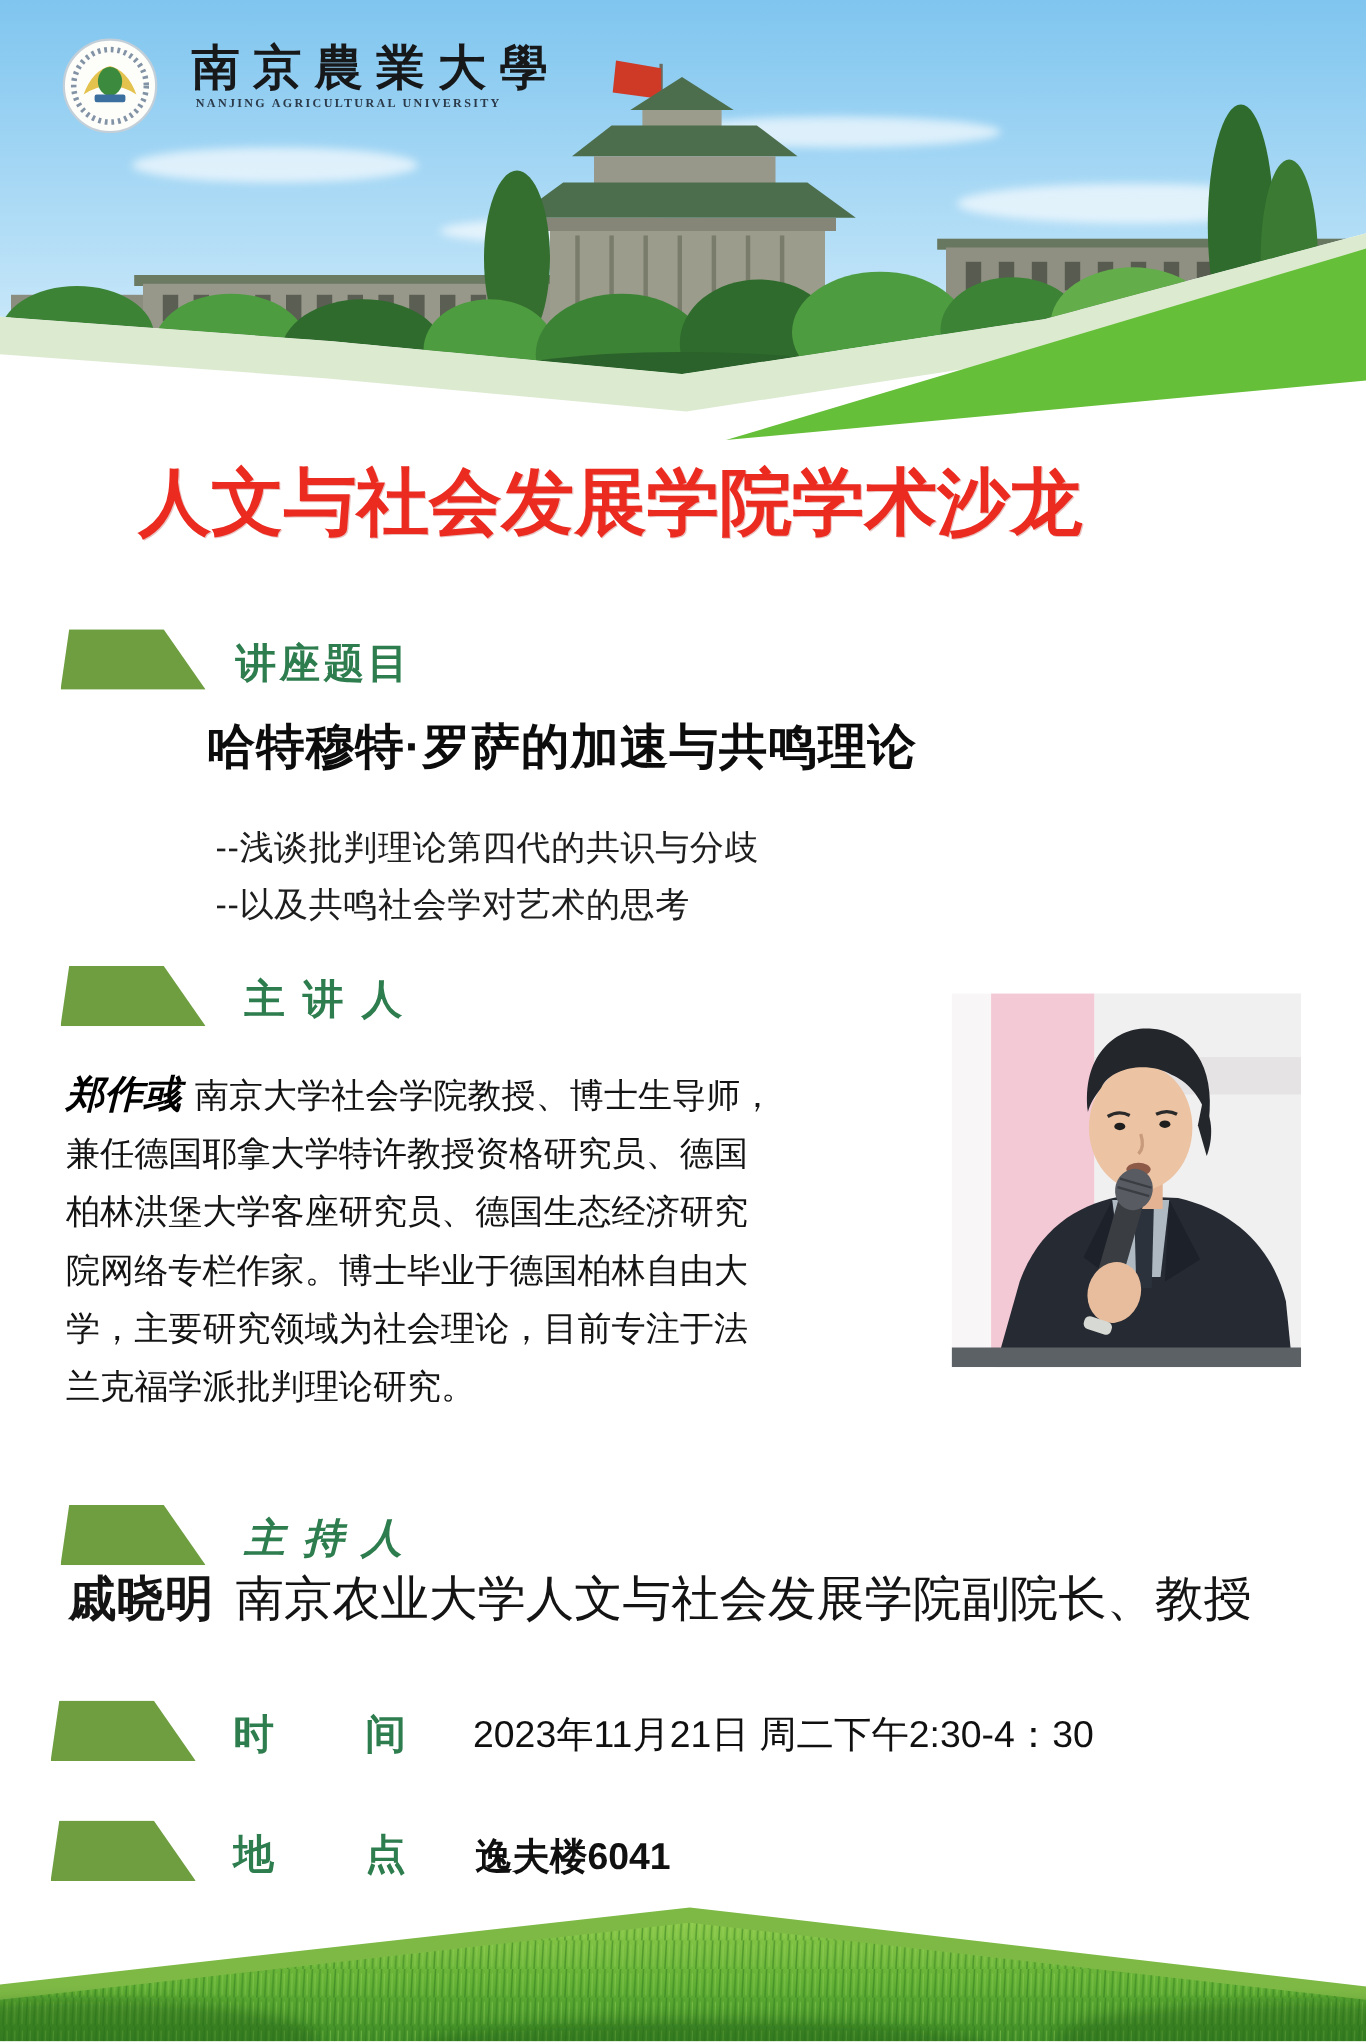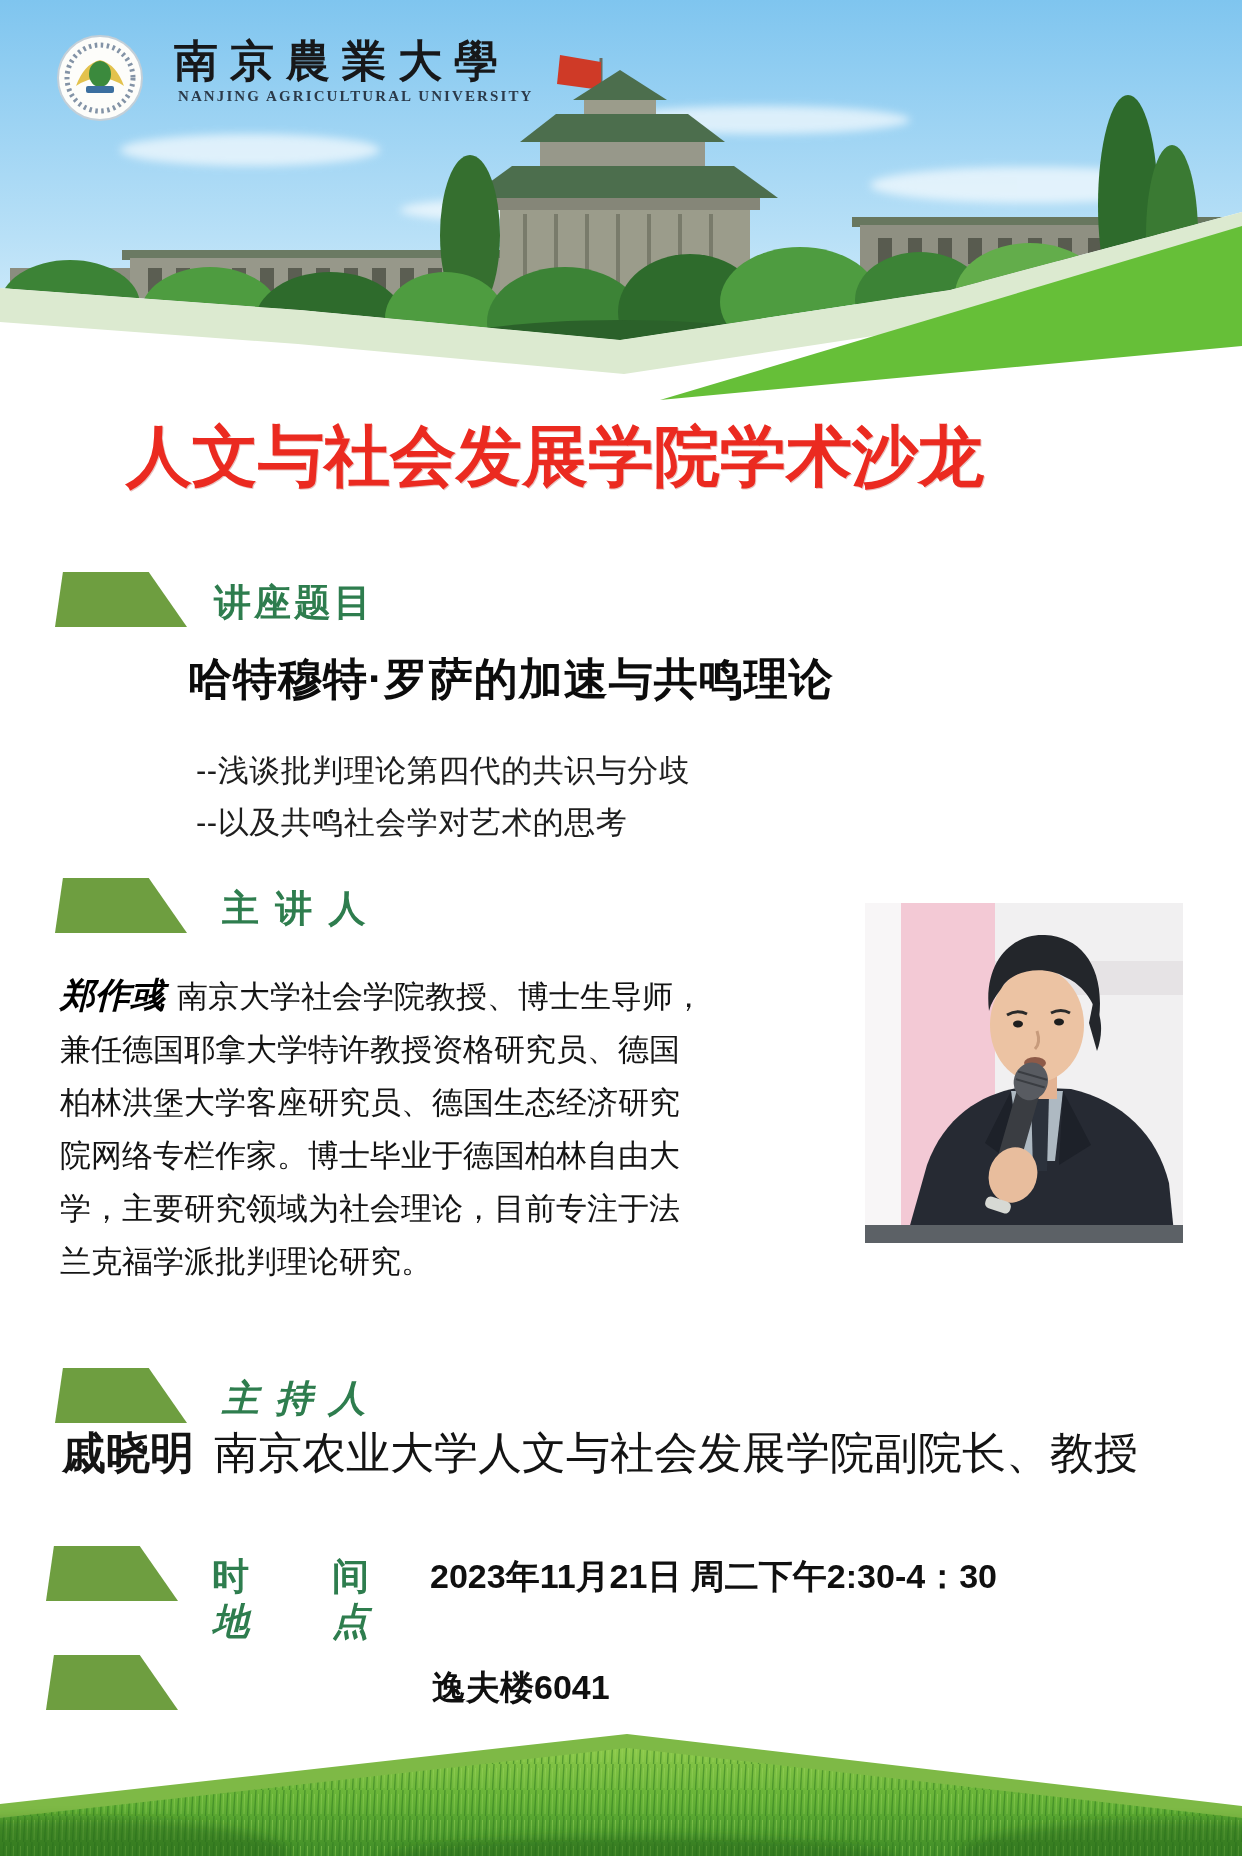--- a/index.html
+++ b/index.html
@@ -6,21 +6,21 @@
   body{font-family:"Liberation Sans","DejaVu Sans",sans-serif;}
   #poster{position:relative;width:1242px;height:1856px;margin:0 auto;background:#ffffff;overflow:hidden;}
 
   
   #header-scene{position:absolute;left:0;top:0;width:1242px;height:430px;}
   #logo-group{position:absolute;left:46px;top:26px;width:480px;height:100px;}
   #seal{position:absolute;left:10px;top:8px;width:88px;height:88px;}
   #uni-zh{position:absolute;left:128px;top:6px;font-family:"Liberation Serif","DejaVu Serif",serif;
           font-weight:700;font-size:44px;letter-spacing:12px;color:#17181a;white-space:nowrap;}
   #uni-en{position:absolute;left:132px;top:62px;font-family:"Liberation Serif","DejaVu Serif",serif;
-          font-weight:700;font-size:15px;letter-spacing:2.1px;color:#2b3a4a;white-space:nowrap;}
+          font-weight:700;font-size:11px;letter-spacing:2.1px;color:#2b3a4a;white-space:nowrap;}
 
   
   #main-title{position:absolute;left:126px;top:420px;width:1000px;font-size:66px;line-height:1.12;
           font-weight:900;color:#eb2a20;letter-spacing:0px;white-space:nowrap;
           text-shadow:1px 1px 0 rgba(160,20,10,.25);}
 
   
   .marker{position:absolute;width:132px;height:55px;background:#6e9e40;
           clip-path:polygon(6% 0%,71% 0%,100% 100%,0% 100%);}
   .section-label{position:absolute;color:#2e7d4e;font-weight:600;font-size:37px;
@@ -252,24 +252,24 @@
       <rect x="0" y="322" width="318" height="18" fill="#5c6166"></rect>
     </svg>
   </div>
 
   <div class="marker" style="left:55px;top:1368px;"></div>
   <div class="section-label" style="left:222px;top:1374px;font-style:italic;">主 持 人</div>
   <div id="host-line"><span id="host-name">戚晓明</span><span>南京农业大学人文与社会发展学院副院长、教授</span></div>
 
   <div class="marker" style="left:46px;top:1546px;"></div>
   <div class="section-label" style="left:212px;top:1552px;">时　　间</div>
-  <div class="value-text" style="left:430px;top:1554px;font-weight:700;">2023年11月21日 周二下午2:30-4：30</div>
+  <div class="value-text" style="left:430px;top:1554px;font-weight:400;">2023年11月21日 周二下午2:30-4：30</div>
 
   <div class="marker" style="left:46px;top:1655px;"></div>
-  <div class="section-label" style="left:212px;top:1597px;font-style:italic;">地　　点</div>
+  <div class="section-label" style="left:212px;top:1661px;">地　　点</div>
   <div class="value-text" style="left:432px;top:1665px;font-weight:700;">逸夫楼6041</div>
 
   <svg id="grass" viewBox="0 0 1242 170">
     <defs>
       <linearGradient id="grassG" x1="0" y1="0" x2="0" y2="1">
         <stop offset="0" stop-color="#8cc94a"></stop>
         <stop offset="0.5" stop-color="#63b135"></stop>
         <stop offset="1" stop-color="#3f8c27"></stop>
       </linearGradient>
       <pattern id="blades" width="7" height="26" patternUnits="userSpaceOnUse">

